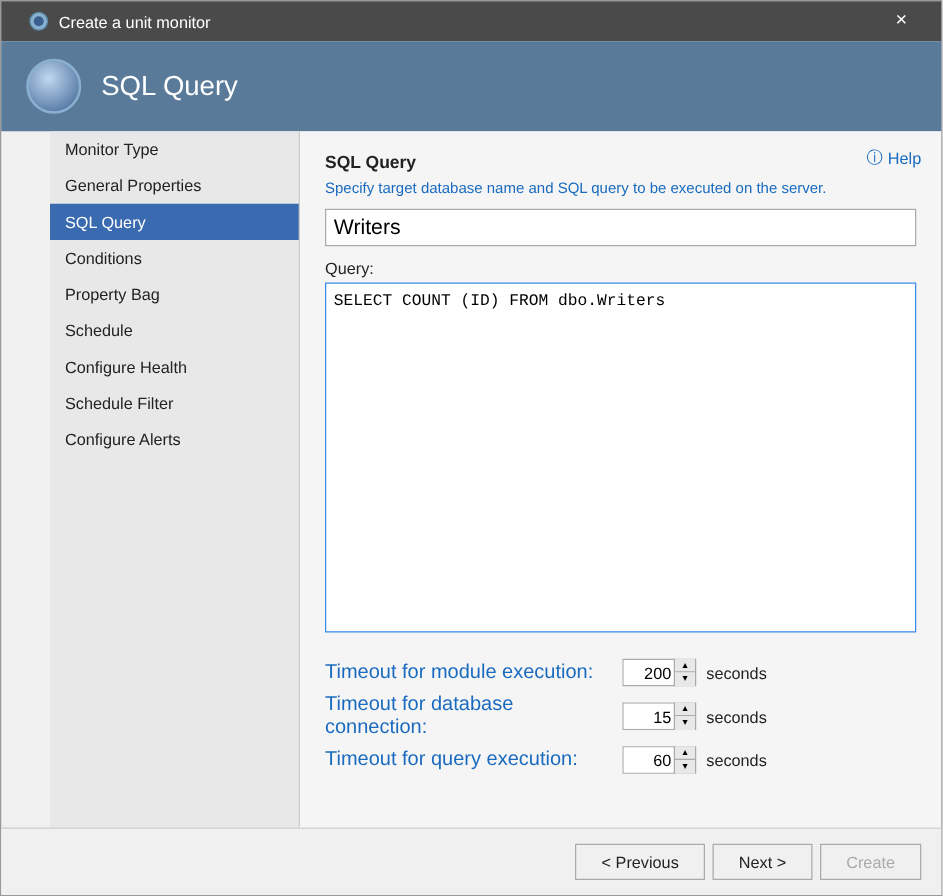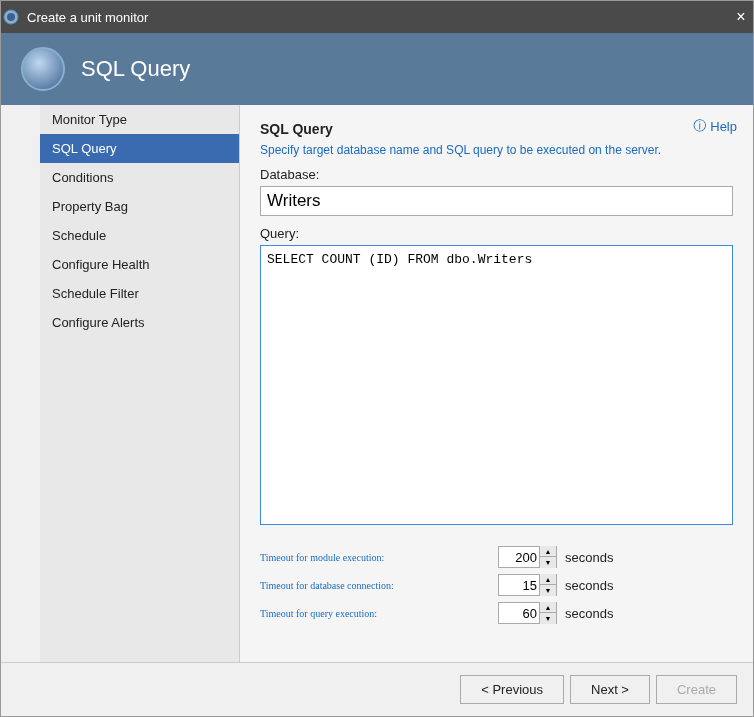--- a/index.html
+++ b/index.html
@@ -21,21 +21,21 @@
       border: 1px solid #999;
       display: flex;
       flex-direction: column;
       box-shadow: 2px 2px 8px rgba(0,0,0,0.3);
     }
     .title-bar {
       background: #4a4a4a;
       color: #fff;
       display: flex;
       align-items: center;
-      padding: 6px 2px;
+      padding: 6px 22px;
       justify-content: space-between;
       height: 32px;
     }
     .title-bar-left {
       display: flex;
       align-items: center;
       gap: 8px;
     }
     .title-icon {
       width: 16px;
@@ -166,24 +166,23 @@
       flex-direction: column;
       gap: 6px;
       margin-top: 4px;
     }
     .timeout-row {
       display: flex;
       align-items: center;
       gap: 8px;
     }
     .timeout-label {
-      font-size: 10px;
+      font-size: 16px;
       color: #1a6bbf;
       width: 230px;
-      font-family: Liberation Serif, serif;
     }
     .spinner-wrap {
       display: flex;
       align-items: center;
       border: 1px solid #aaa;
       background: #fff;
       height: 22px;
     }
     .spinner-input {
       width: 40px;
@@ -262,20 +261,21 @@
 
   <div class="header-banner">
     <div class="header-logo"></div>
     <span class="header-title">SQL Query</span>
   </div>
 
   <div class="content-area">
 
     <div class="sidebar">
       <a class="sidebar-item">Monitor Type</a>
+      <a class="sidebar-item">General Properties</a>
       <a class="sidebar-item active">SQL Query</a>
       <a class="sidebar-item">Conditions</a>
       <a class="sidebar-item">Property Bag</a>
       <a class="sidebar-item">Schedule</a>
       <a class="sidebar-item">Configure Health</a>
       <a class="sidebar-item">Schedule Filter</a>
       <a class="sidebar-item">Configure Alerts</a>
     </div>
 
     <div class="main-panel">
@@ -286,21 +286,20 @@
         <span>Help</span>
       </a>
 
       
       <div class="section-title">SQL Query</div>
 
       
       <div class="section-desc">Specify target database name and SQL query to be executed on the server.</div>
 
       
-      <div class="field-label">Database:</div>
       <input class="field-input" type="text" value="Writers" style="">
 
       
       <div class="field-label">Query:</div>
       <textarea class="query-area" style="">SELECT COUNT (ID) FROM dbo.Writers</textarea>
 
       
       <div class="timeout-grid">
 
         <div class="timeout-row">

